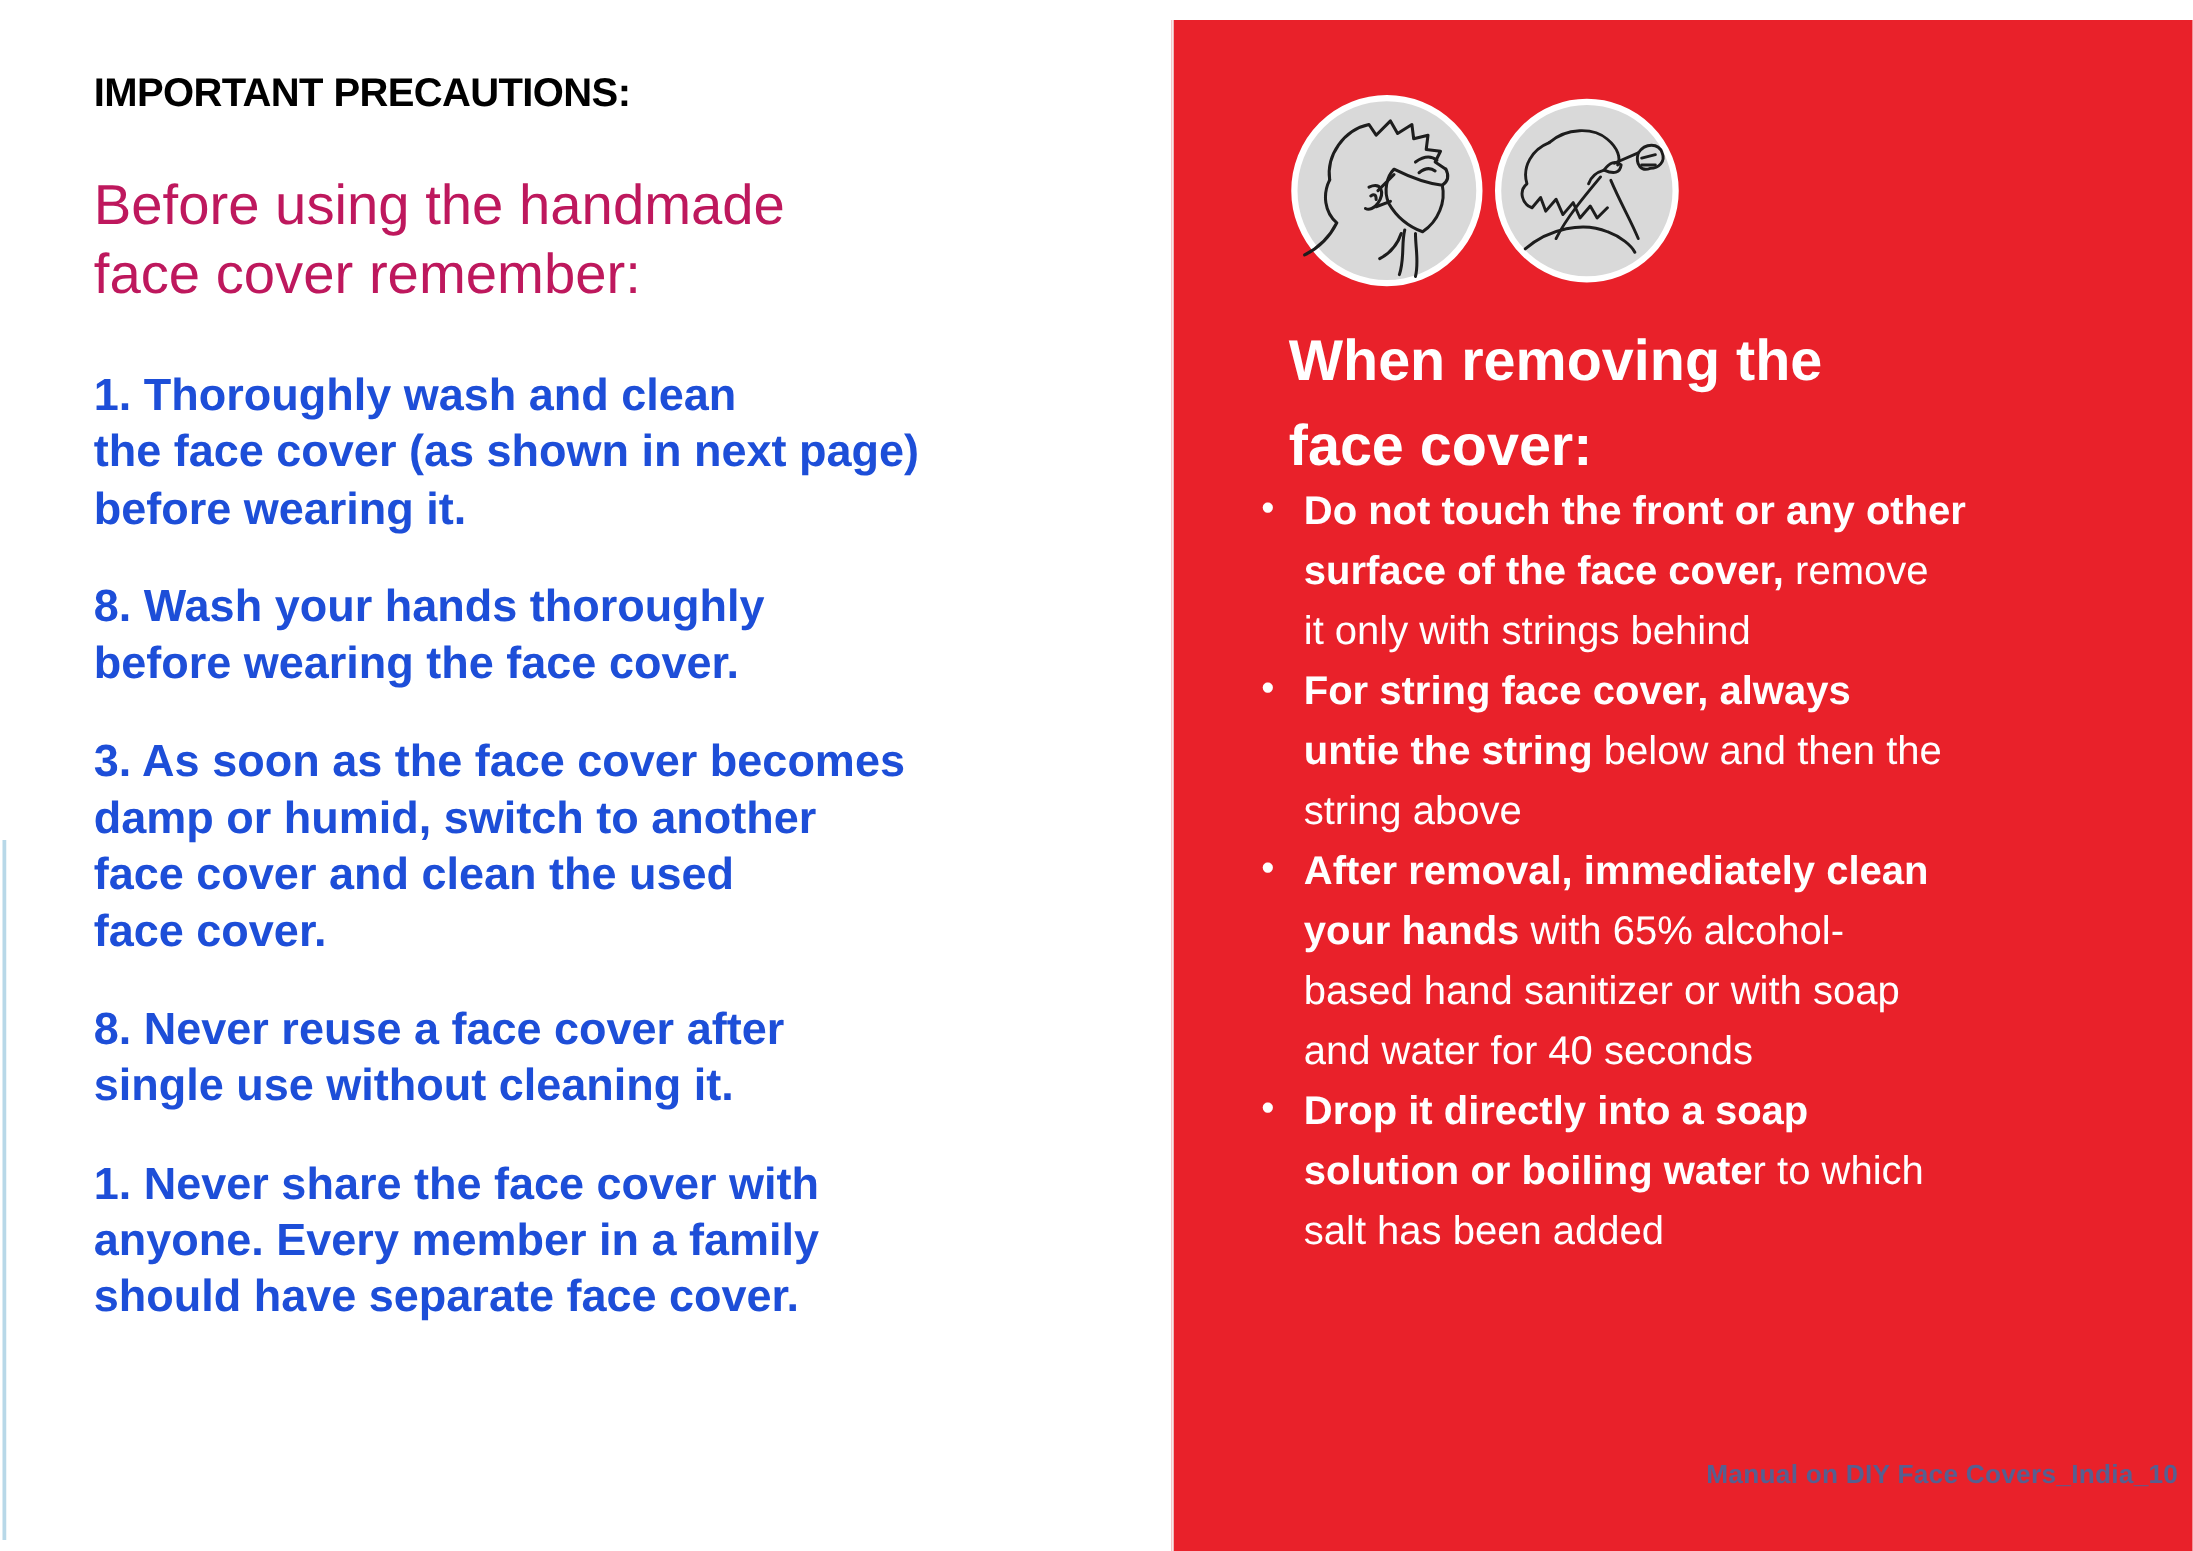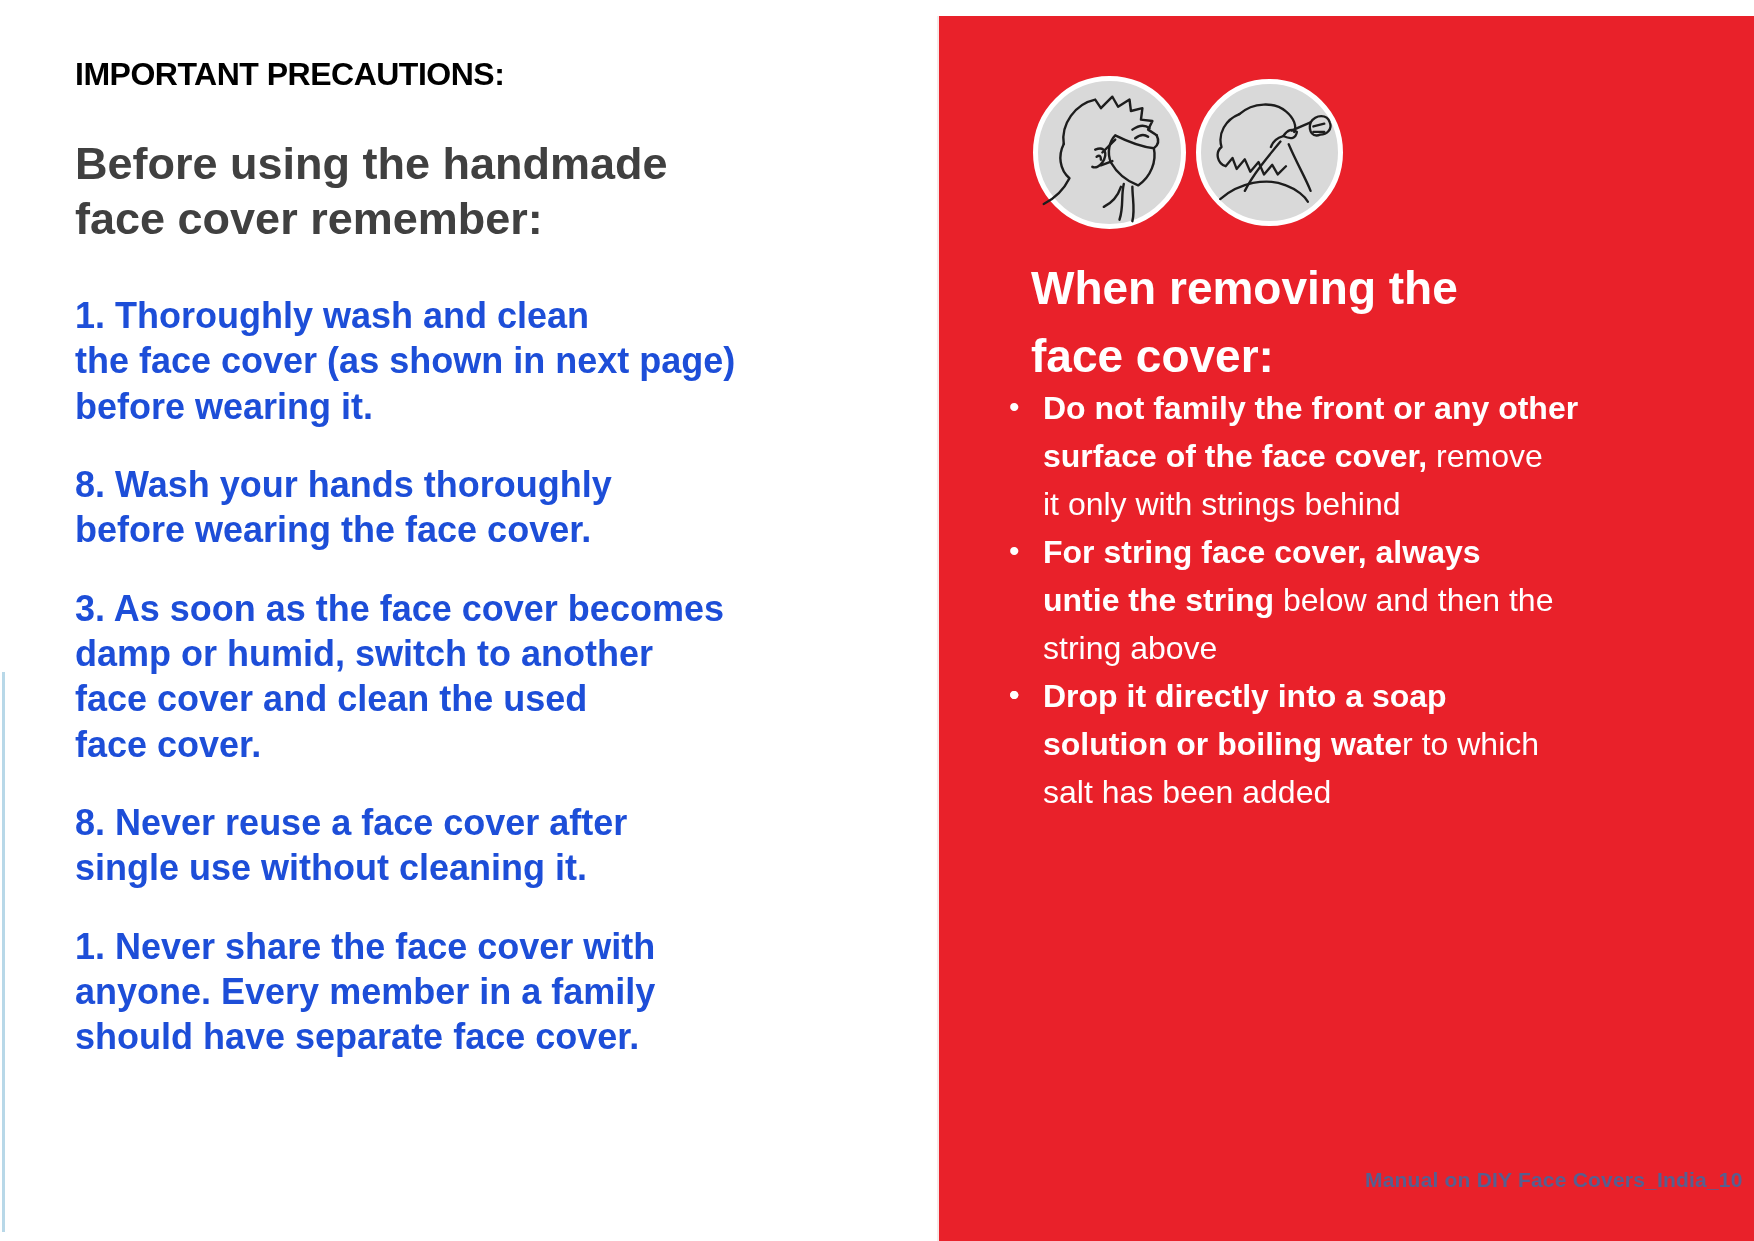--- a/index.html
+++ b/index.html
@@ -14,21 +14,21 @@
     background:#b8d8e8;
   }
   .left-col{
     position:absolute;left:75px;top:56px;width:800px;
   }
   .kicker{
     color:#000000;font-size:32px;font-weight:bold;letter-spacing:-.5px;
     margin:0 0 44px 0;
   }
   .page-title{
-    color:#404040;font-size:45px;font-weight:bold;line-height:1.22;
+    color:#be185d;font-size:45px;font-weight:normal;line-height:1.22;
     white-space:pre-line;margin:0 0 46px 0;width:700px;
   }
   .precaution-item{
     color:#1d4ed8;font-size:36px;font-weight:600;line-height:1.26;
     white-space:pre-line;margin:0 0 33px 0;width:780px;
   }
   
   .red-panel{
     position:absolute;left:937px;top:16px;width:847px;height:1232px;
     background:#e9212a;border-left:2px solid #f6e9e9;box-sizing:border-box;
@@ -125,27 +125,30 @@
         <path d="M58,42 C48,54 38,66 32,78"></path>
         <path d="M64,44 C70,58 76,68 80,78"></path>
         <path d="M14,84 C28,72 48,68 62,74 C70,77 76,82 78,86"></path>
       </svg>
     </div>
 
     <h2 class="removal-heading">When removing the
 face cover:</h2>
 
     <ul class="removal-list">
-      <li><span class="bullet-marker">•</span><span><b>Do not family the front or any other
+      <li><span class="bullet-marker">•</span><span><b>Do not touch the front or any other
 surface of the face cover,</b><span> remove
 it only with strings behind</span></span></li>
       <li><span class="bullet-marker">•</span><span><b>For string face cover, always
  untie the string</b><span> below and then the
 string above</span></span></li>
-      <li><span class="bullet-marker">•</span></li>
+      <li><span class="bullet-marker">•</span><span><b>After removal, immediately clean
+your hands</b><span> with 65% alcohol-
+based hand sanitizer or with soap
+and water for 40 seconds</span></span></li>
       <li><span class="bullet-marker">•</span><span><b>Drop it directly into a soap
 solution or boiling wate</b><span>r to which
 salt has been added</span></span></li>
     </ul>
 
     <div class="footer-credit">Manual on DIY Face Covers_India_10</div>
   </div>
 
 </div>
 

